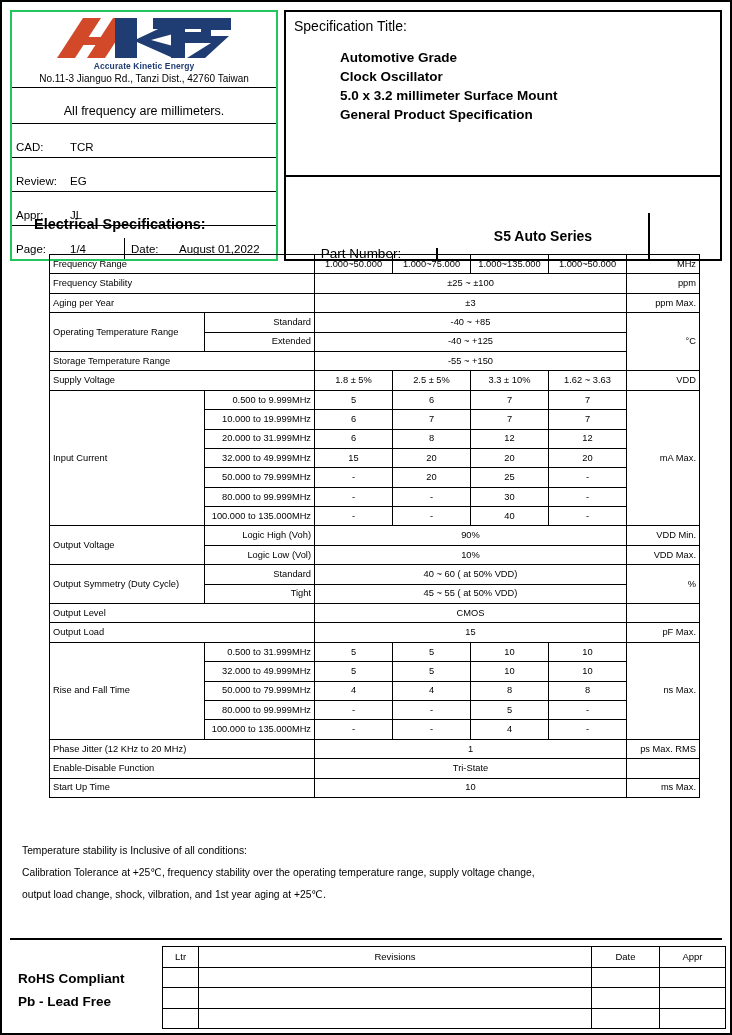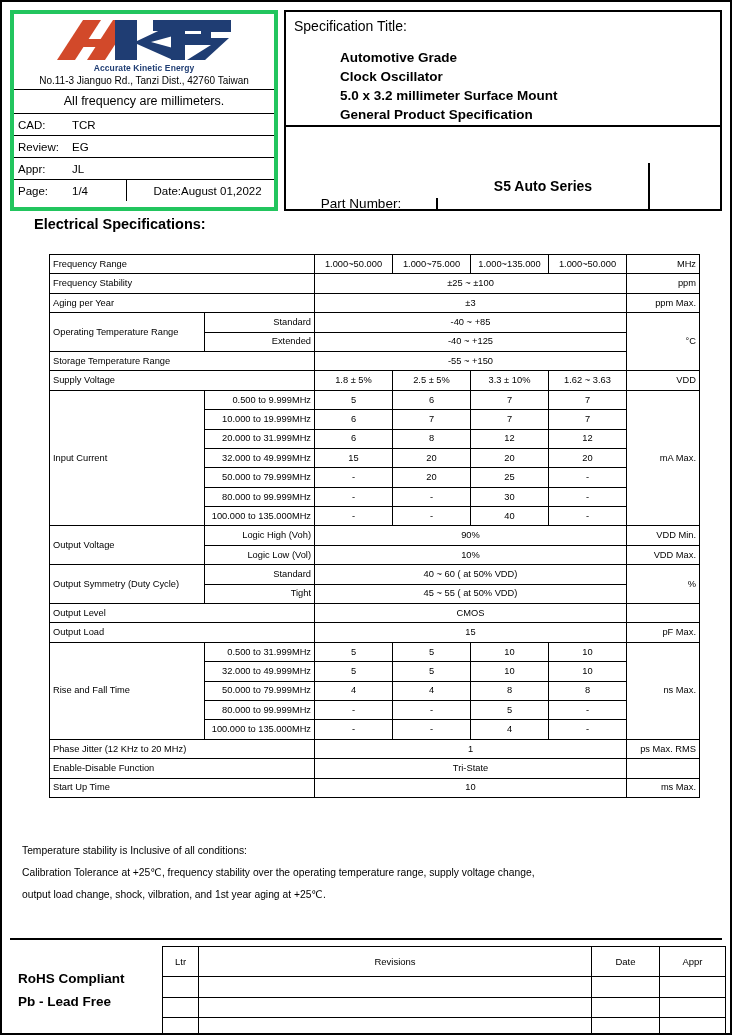--- a/index.html
+++ b/index.html
@@ -17,23 +17,23 @@
     padding:0;
   }
 
   
   .topblock{
     position:absolute;left:8px;top:8px;right:8px;
     display:flex;align-items:stretch;
   }
   .leftbox{
     width:268px;
-    border:4px solid #22c55e;
+    border:2px solid #22c55e;
     box-sizing:border-box;
-    display:flex;flex-direction:column;
+    display:flex;flex-direction:column;gap:12px;
   }
   .logo-cell{
     border-bottom:1px solid #000;
     padding:4px 0 3px 0;
     text-align:center;
   }
   .logo-svg{display:block;margin:0 auto;}
   .tagline{
     font-size:8.5px;font-weight:bold;color:#1F3D73;
     letter-spacing:.1px;margin-top:1px;
@@ -49,21 +49,21 @@
   .kv-row{
     border-bottom:1px solid #000;
     display:flex;align-items:center;
     height:21px;font-size:11.5px;
   }
   .kv-row:last-child{border-bottom:none;}
   .kv-label{width:52px;padding-left:4px;box-sizing:border-box;}
   .kv-value{padding-left:6px;}
   .kv-split{display:flex;align-items:center;height:100%;border-left:1px solid #000;padding-left:6px;box-sizing:border-box;}
   .kv-cellA{display:flex;align-items:center;width:112px;height:100%;box-sizing:border-box;}
-  .kv-date-lbl{width:48px;text-align:right;}
+  .kv-date-lbl{width:48px;}
 
   .rightbox{
     flex:1;margin-left:6px;
     border:2px solid #000;
     box-sizing:border-box;
     display:flex;flex-direction:column;gap:36px;
   }
   .spec-title-area{
     flex:1;padding:6px 0 0 8px;
     border-bottom:2px solid #000;
@@ -128,21 +128,21 @@
     font-size:13.5px;font-weight:bold;line-height:1.72;
   }
   .rev-table{
     position:absolute;left:160px;top:944px;
     width:564px;
     border-collapse:collapse;table-layout:fixed;
     font-size:9.5px;
   }
   .rev-table td{
     border:1px solid #000;height:20.5px;
-    padding:9px 3px;box-sizing:border-box;text-align:center;
+    padding:0 3px;box-sizing:border-box;text-align:center;
   }
   .rv-ltr{width:36px;}
   .rv-date{width:68px;}
   .rv-appr{width:66px;}
 </style>
 </head>
 <body>
 
 <div class="page">
 

